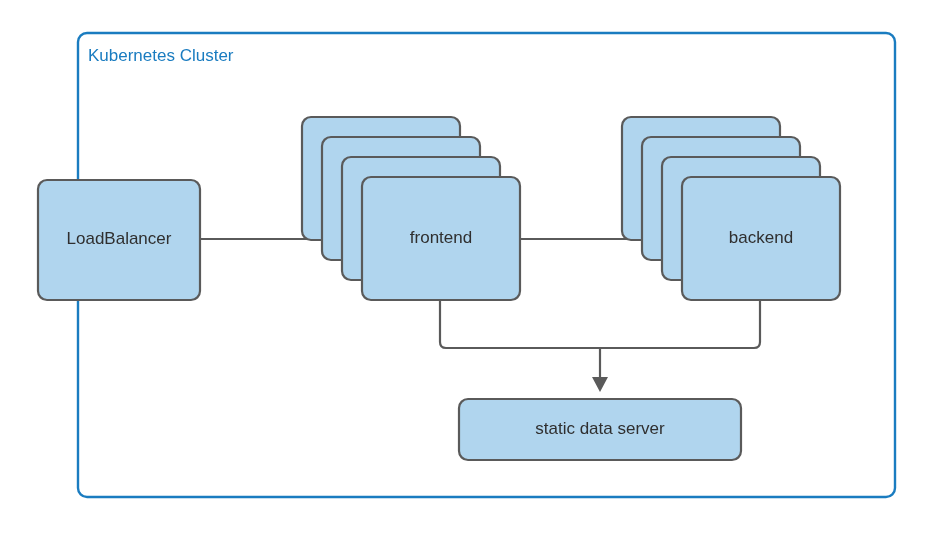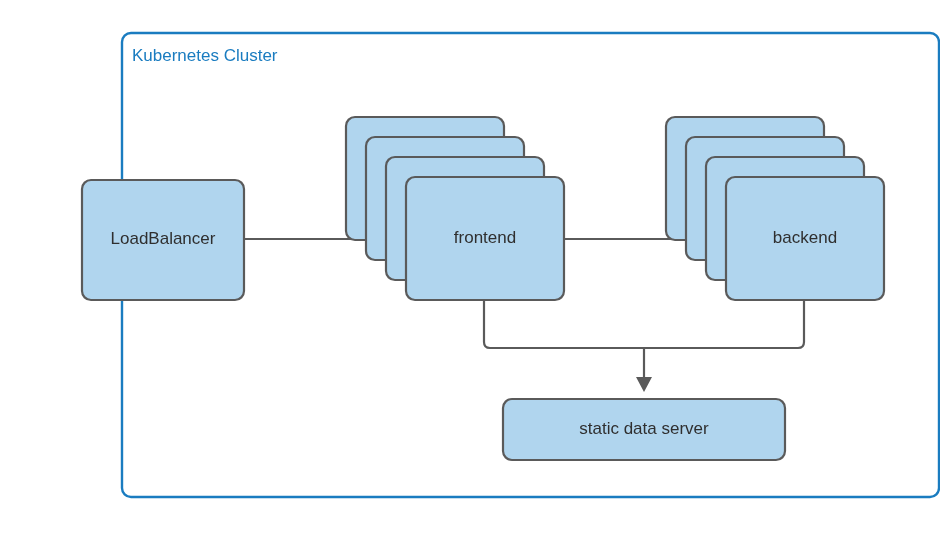--- a/index.html
+++ b/index.html
@@ -13,21 +13,20 @@
     font-family: "Liberation Sans", sans-serif;
     overflow: hidden;
     position: relative;
   }
   #canvas {
     position: absolute;
     left: 0;
     top: 0;
     width: 856px;
     height: 540px;
-    margin-left: 44px;
   }
   .diagram-svg {
     display: block;
     width: 940px;
     height: 540px;
   }
   .node-label {
     font-family: "Liberation Sans", sans-serif;
     font-size: 17px;
     fill: #2f2f2f;

